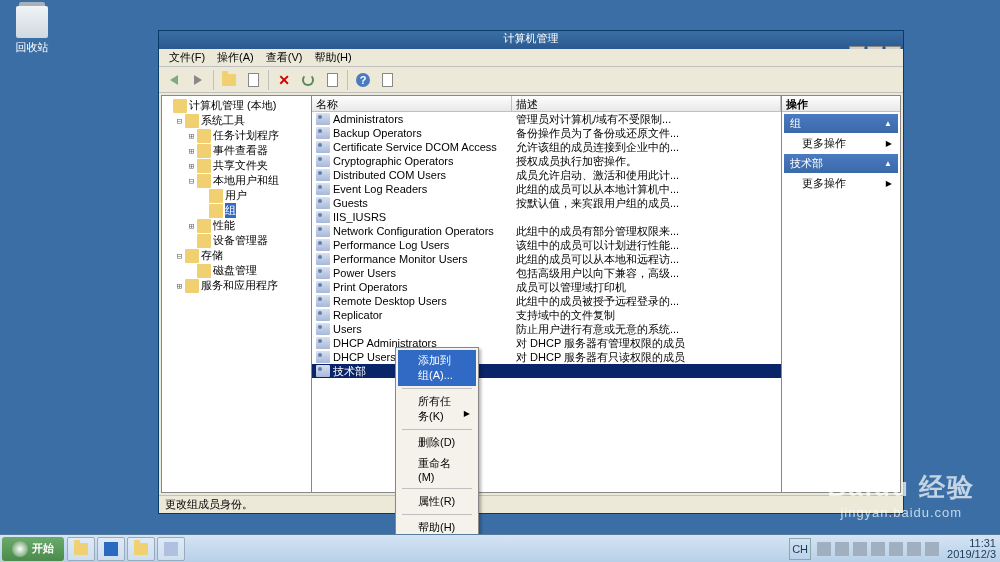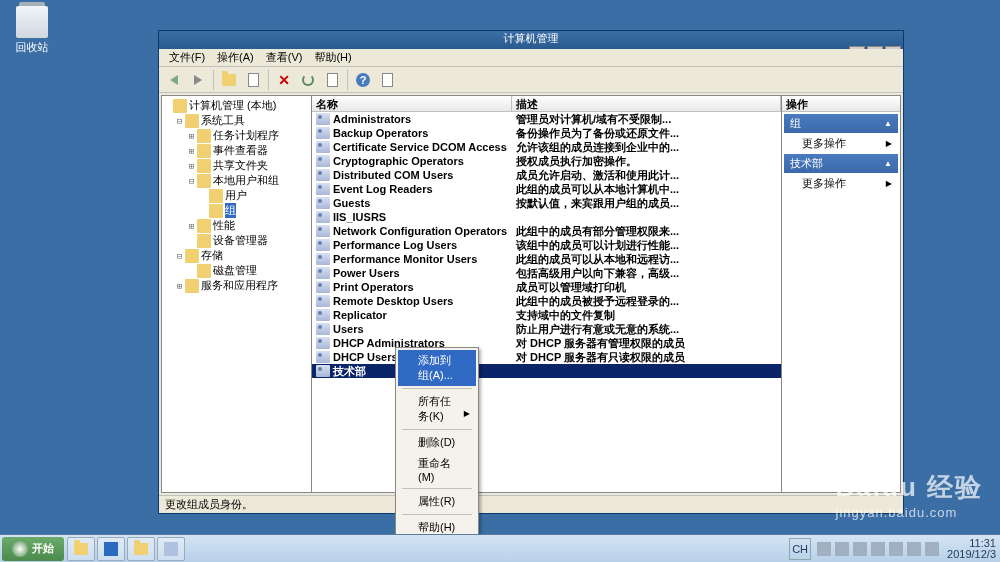--- a/index.html
+++ b/index.html
@@ -33,21 +33,21 @@
 .help-i { width:14px; height:14px; background:#4a7ac0; border-radius:50%; color:#fff; font-weight:bold; line-height:14px; text-align:center; }
 
 .content { flex:1; display:flex; background:#fff; border:1px solid #888; margin:2px; }
 .tree { width:150px; border-right:1px solid #888; background:#fff; overflow:hidden; padding-top:2px; }
 .tree-item { display:flex; align-items:center; height:15px; white-space:nowrap; }
 .tree-item .pm { width:11px; text-align:center; font-size:9px; color:#666; font-family:monospace; }
 .tree-item .ico { width:14px; height:14px; margin-right:2px; display:inline-block; background:#f0d070; border-radius:1px; }
 .tree-item.sel span.lbl { background:#316ac5; color:#fff; }
 .ind1 { padding-left:12px; } .ind2 { padding-left:24px; } .ind3 { padding-left:36px; }
 
-.listpane { flex:1; display:flex; flex-direction:column; border-right:1px solid #888;font-weight:bold; }
+.listpane { flex:1; display:flex; flex-direction:column; border-right:1px solid #888; }
 .listhead { height:16px; background:linear-gradient(#fefefe,#e8e8e8); display:flex; border-bottom:1px solid #c0c0c0; }
 .listhead .col { border-right:1px solid #c0c0c0; padding:1px 4px; }
 .listbody { flex:1; overflow:hidden; }
 .row { display:flex; height:14px; align-items:center; }
 .row.sel { background:#0a246a; color:#fff; }
 .row .c1 { width:200px; padding-left:4px; display:flex; align-items:center; white-space:nowrap; overflow:hidden; }
 .row .c2 { flex:1; white-space:nowrap; overflow:hidden; padding-left:4px; }
 .gico { width:14px; height:12px; margin-right:3px; display:inline-block; background:linear-gradient(#d8e0f0,#a8b8d8); border-radius:1px; position:relative; }
 .gico::after { content:""; position:absolute; left:2px; top:2px; width:4px; height:4px; background:#6080b0; border-radius:50%; }
 
@@ -72,21 +72,21 @@
 .taskbar { position:absolute; bottom:0; left:0; right:0; height:28px; background:linear-gradient(#d4e4f4,#b8d0e8); border-top:1px solid #5a7a9a; display:flex; align-items:center; }
 .start { height:24px; background:linear-gradient(#6aaa6a,#4a8a4a); border-radius:3px; margin:16px 2px; padding:0 10px; display:flex; align-items:center; color:#fff; font-weight:bold; }
 .start .orb { width:16px; height:16px; background:radial-gradient(circle,#fff,#4a8a4a); border-radius:50%; margin-right:4px; }
 .task-ico { width:28px; height:24px; margin:0 1px; background:rgba(255,255,255,.3); border:1px solid #9ab; border-radius:2px; display:flex; align-items:center; justify-content:center; }
 .tray { margin-left:auto; display:flex; align-items:center; padding:0 4px; font-size:10px; color:#1a3a5a; }
 .tray .lang { border:1px solid #8aa; padding:4px 2px; margin-right:4px; }
 .tray-ico { width:14px; height:14px; margin:0 2px; background:#a0b0c0; }
 .clock { text-align:right; margin-left:6px; line-height:11px; }
 
 
-.wm { position:absolute; right:17px; bottom:42px; color:rgba(255,255,255,.7); text-align:left; }
+.wm { position:absolute; right:25px; bottom:42px; color:rgba(255,255,255,.7); text-align:center; }
 .wm .big { font-size:26px; font-weight:bold; letter-spacing:2px; }
 .wm .small { font-size:13px; letter-spacing:1px; }
 </style>
 </head>
 <body>
 
 <div class="desktop-icon">
   <div class="bin"></div>
   <div>回收站</div>
 </div>

